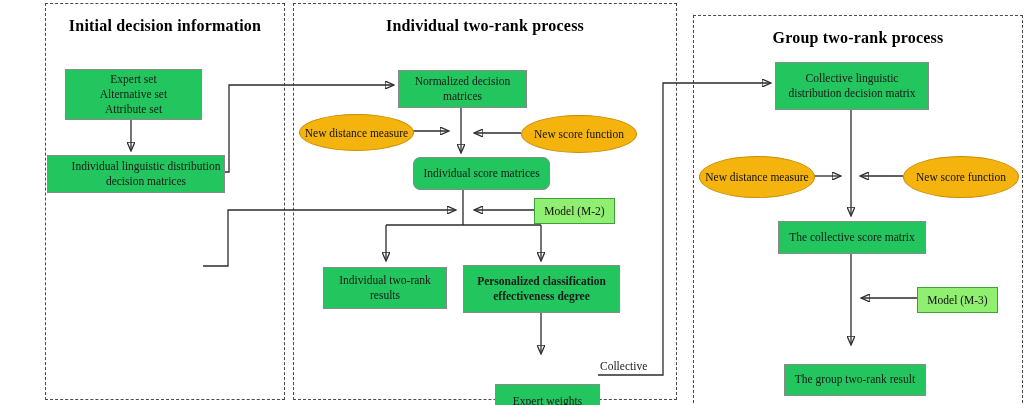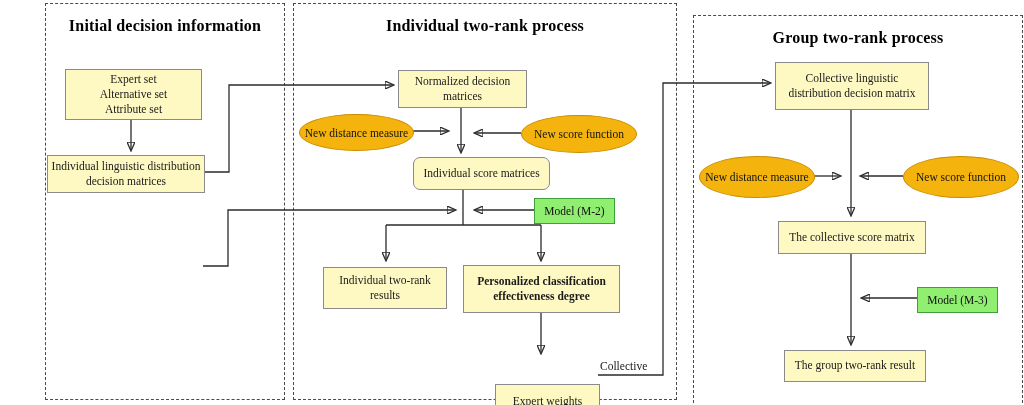--- a/index.html
+++ b/index.html
@@ -7,21 +7,21 @@
     position:relative;width:1024px;height:405px;background:#fff;
     font-family:"Liberation Serif","DejaVu Serif",serif;color:#111;
     overflow:hidden;
   }
   .panel{position:absolute;border:1px dashed #4a4a4a;background:transparent;}
   .panel-title{
     position:absolute;top:13px;left:0;width:100%;text-align:center;
     font-weight:bold;font-size:16px;color:#000;letter-spacing:.2px;
   }
   .node{
-    position:absolute;border:1px solid #8a8a8a;background:#fef9c3;
+    position:absolute;border:1px solid #8a8a8a;background:#22c55e;
     display:flex;align-items:center;justify-content:center;text-align:center;
     font-size:11.5px;line-height:1.32;white-space:pre-line;color:#1a1a1a;
   }
   .ellipse{
     position:absolute;border:1px solid #C98C00;background:#F4B30D;border-radius:50%;
     display:flex;align-items:center;justify-content:center;text-align:center;
     font-size:11.5px;color:#141414;
   }
   .model{
     position:absolute;border:1px solid #3DA03D;background:#90EE70;
@@ -69,21 +69,21 @@
     <path d="M851,108 L851,215" marker-end="url(#ah)"></path>
     <path d="M813,176 L840,176" marker-end="url(#ah)"></path>
     <path d="M903,176 L861,176" marker-end="url(#ah)"></path>
     <path d="M851,252 L851,344" marker-end="url(#ah)"></path>
     <path d="M917,298 L862,298" marker-end="url(#ah)"></path>
   </svg>
 
   <div class="node" style="left:65px;top:69px;width:135px;height:49px;">Expert set
 Alternative set
 Attribute set</div>
-  <div class="node" style="left:47px;top:155px;width:156px;height:36px;">Individual linguistic distribution
+  <div class="node" style="left:47px;top:155px;width:156px;height:36px;padding-left:20px;">Individual linguistic distribution
 decision matrices</div>
 
   <div class="node" style="left:398px;top:70px;width:127px;height:36px;">Normalized decision
 matrices</div>
   <div class="ellipse" style="left:299px;top:114px;width:113px;height:35px;">New distance measure</div>
   <div class="ellipse" style="left:521px;top:115px;width:114px;height:36px;">New score function</div>
   <div class="node" style="left:413px;top:157px;width:135px;height:31px;border-radius:7px;">Individual score matrices</div>
   <div class="model" style="left:534px;top:198px;width:79px;height:24px;">Model (M-2)</div>
   <div class="node" style="left:323px;top:267px;width:122px;height:40px;">Individual two-rank
 results</div>
@@ -91,15 +91,15 @@
 effectiveness degree</div>
   <div class="node" style="left:495px;top:376px;width:103px;height:33px;margin-top:8px;">Expert weights</div>
   <div class="float-label" style="left:600px;top:360px;">Collective</div>
 
   <div class="node" style="left:775px;top:62px;width:152px;height:46px;">Collective linguistic
 distribution decision matrix</div>
   <div class="ellipse" style="left:699px;top:156px;width:114px;height:40px;">New distance measure</div>
   <div class="ellipse" style="left:903px;top:156px;width:114px;height:40px;">New score function</div>
   <div class="node" style="left:778px;top:221px;width:146px;height:31px;">The collective score matrix</div>
   <div class="model" style="left:917px;top:287px;width:79px;height:24px;">Model (M-3)</div>
-  <div class="node" style="left:784px;top:350px;width:140px;height:30px;">The group two-rank result</div>
+  <div class="node" style="left:784px;top:364px;width:140px;height:30px;">The group two-rank result</div>
 
 </div>
 
 </body></html>

